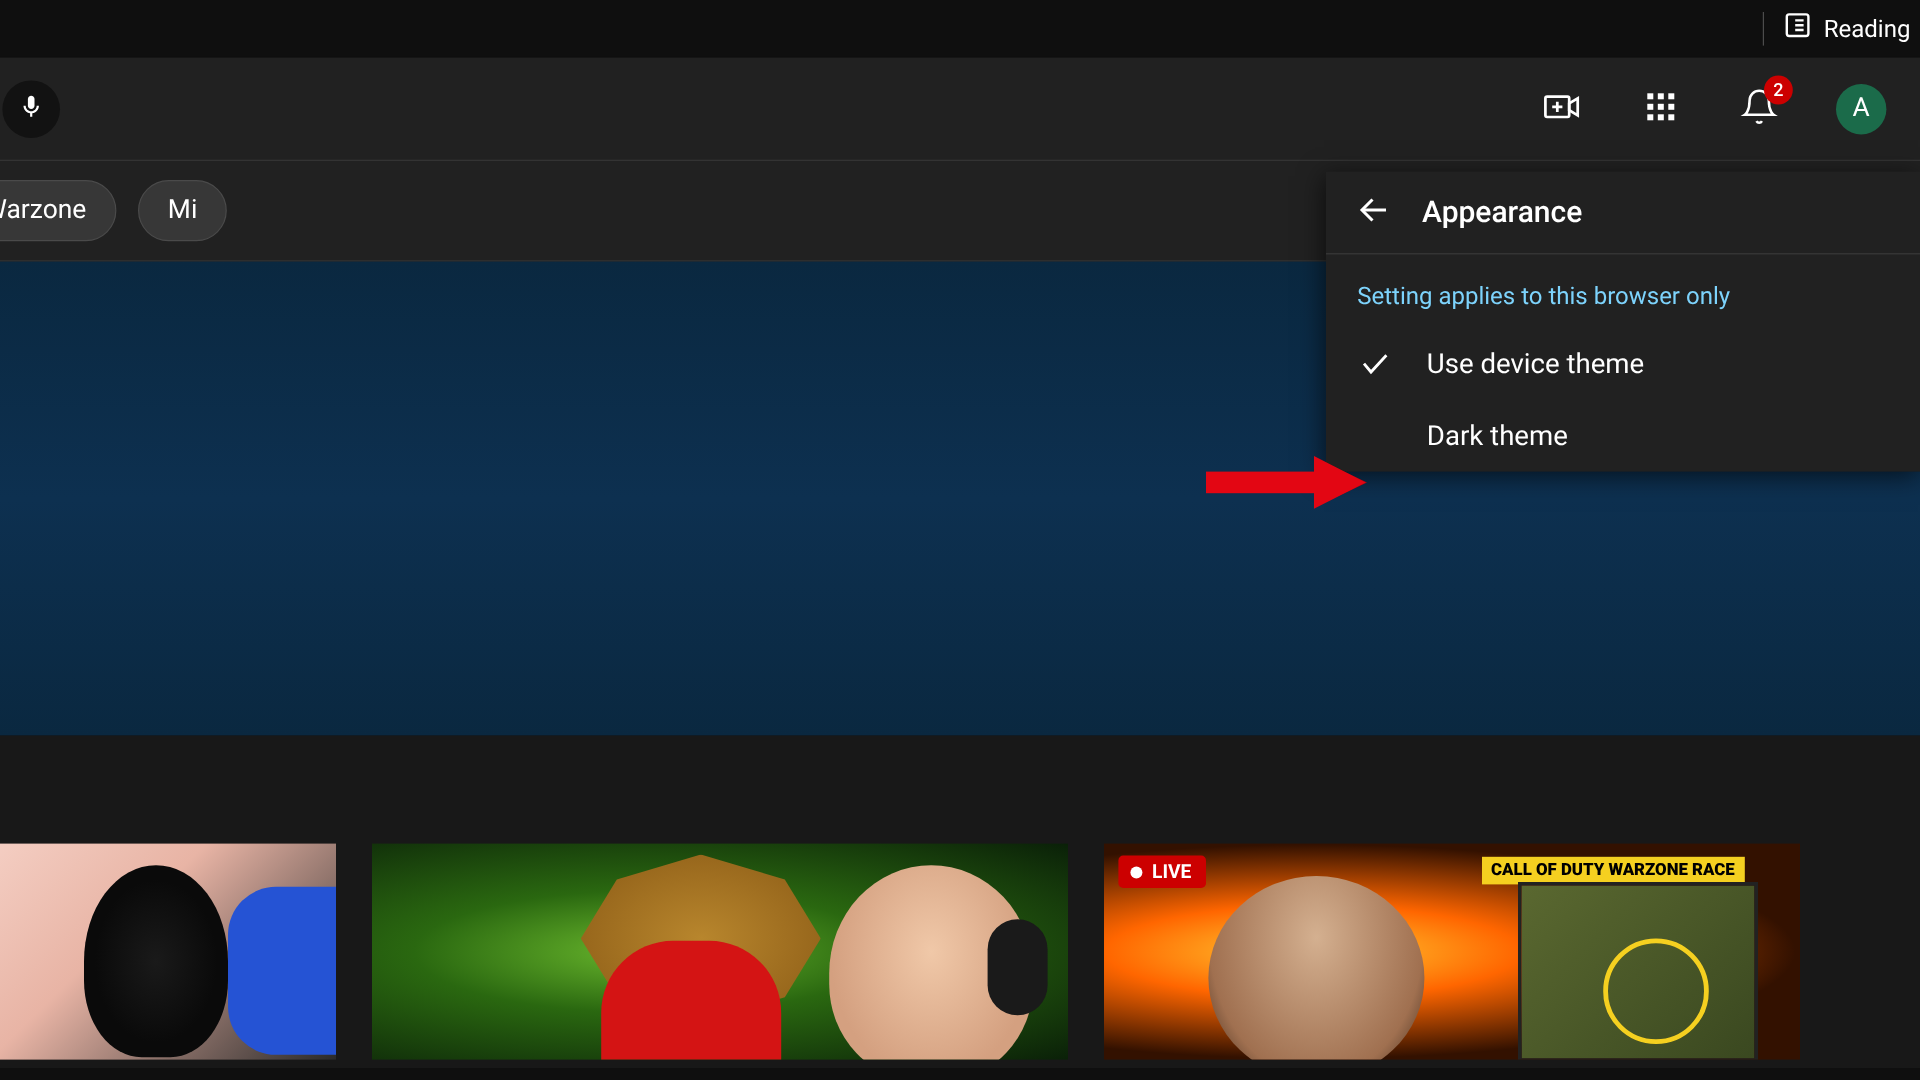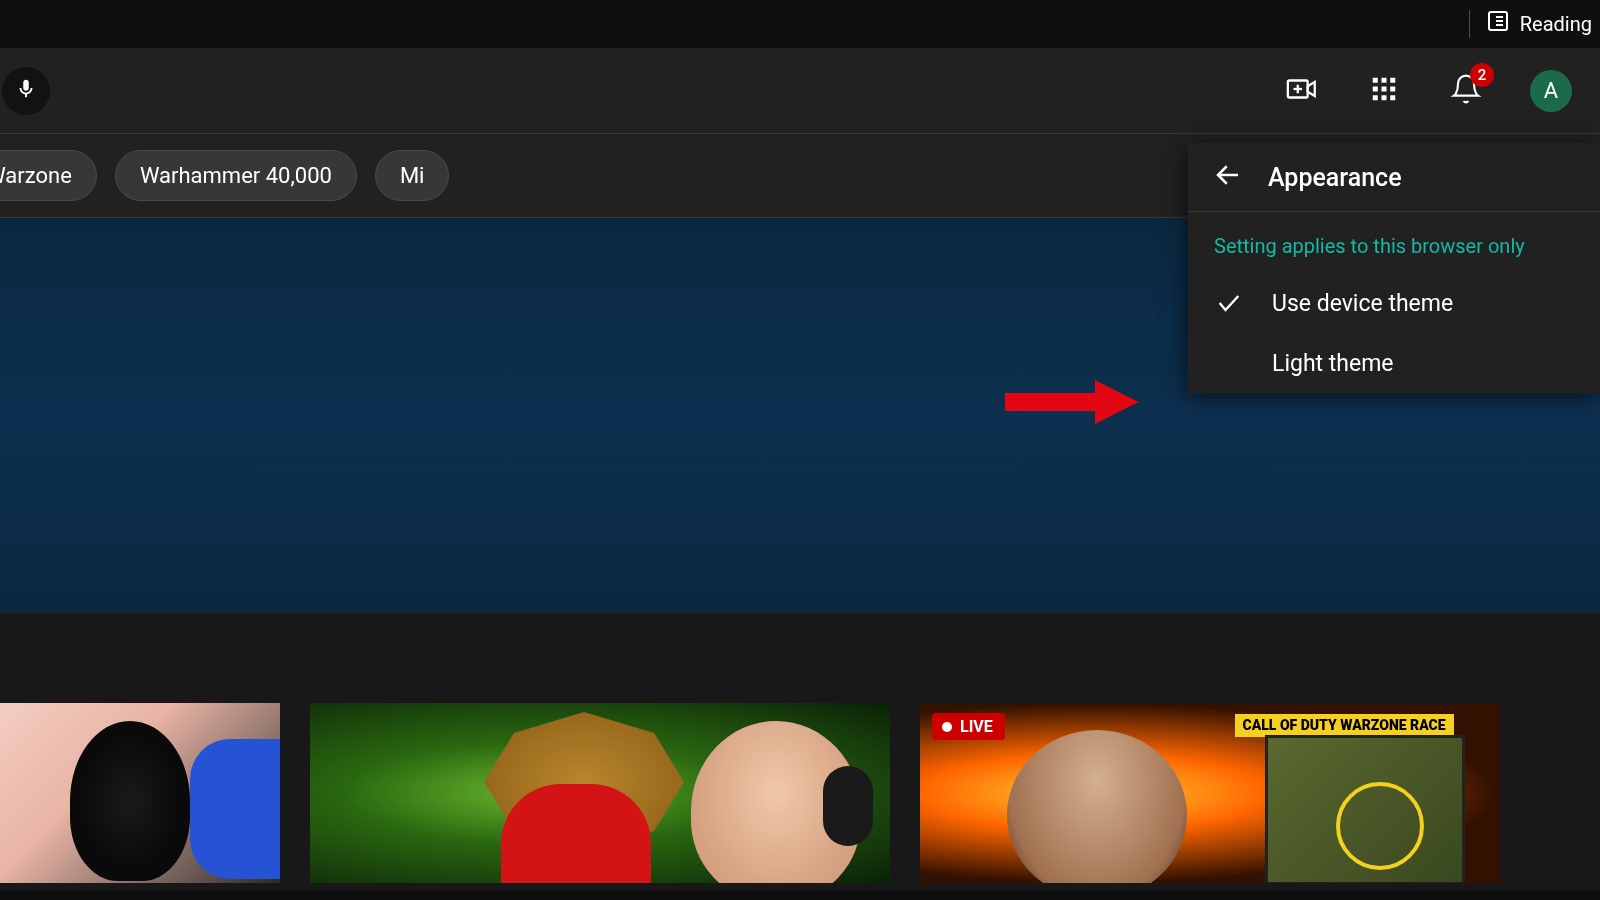--- a/index.html
+++ b/index.html
@@ -294,21 +294,21 @@
       padding: 4px 8px;
       line-height: 1.1;
       text-align: center;
     }
 
     
     .menu {
       position: absolute;
       top: 143px;
       right: 0;
-      width: 412px;
+      width: 495px;
       background: #212121;
       z-index: 100;
       box-shadow: -2px 4px 20px rgba(0,0,0,0.6);
     }
     .menu-header {
       display: flex;
       align-items: center;
       gap: 24px;
       padding: 18px 24px;
       border-bottom: 1px solid #3a3a3a;
@@ -322,21 +322,21 @@
       cursor: pointer;
     }
     .menu-title {
       font-size: 25px;
       font-weight: 500;
       color: #fff;
     }
     .menu-hint {
       padding: 22px 26px 14px;
       font-size: 20px;
-      color: #14b8a6;
+      color: #7dd3fc;
     }
     .menu-item {
       display: flex;
       align-items: center;
       padding: 16px 26px;
       cursor: pointer;
       gap: 28px;
     }
     .menu-check {
       width: 30px;
@@ -429,21 +429,20 @@
       <span class="notif-badge">2</span>
     </div>
     <div class="avatar">
       <span>A</span>
     </div>
   </div>
 </div>
 
 <div class="chips-row">
   <div class="chip">y: Warzone</div>
-  <div class="chip">Warhammer 40,000</div>
   <div class="chip">Mi</div>
 </div>
 
 <div class="hero"></div>
 
 <div class="thumbs-area">
   <div class="thumb thumb1"></div>
   <div class="thumb thumb2">
     <div class="thumb2-crest"></div>
     <div class="thumb2-red"></div>
@@ -474,25 +473,25 @@
 
   <div class="menu-item">
     <div class="menu-check">
       <svg width="28" height="28" viewBox="0 0 24 24" fill="none" stroke="#fff" stroke-width="2">
         <polyline points="4 12 9 18 20 6"></polyline>
       </svg>
     </div>
     <div class="menu-item-label">Use device theme</div>
   </div>
 
-
   <div class="menu-item">
     <div class="menu-spacer"></div>
-    <div class="menu-item-label">Light theme</div>
-  </div>
+    <div class="menu-item-label">Dark theme</div>
+  </div>
+
 </div>
 
 <div class="arrow-annotation">
   <svg width="140" height="60" viewBox="0 0 140 60">
     <path d="M 5 30 L 100 30 L 100 12 L 138 30 L 100 48 L 100 30 Z" fill="#e30613" stroke="#b00510" stroke-width="1"></path>
     <rect x="5" y="21" width="95" height="18" fill="#e30613"></rect>
     <polygon points="95,8 138,30 95,52" fill="#e30613"></polygon>
   </svg>
 </div>
 

